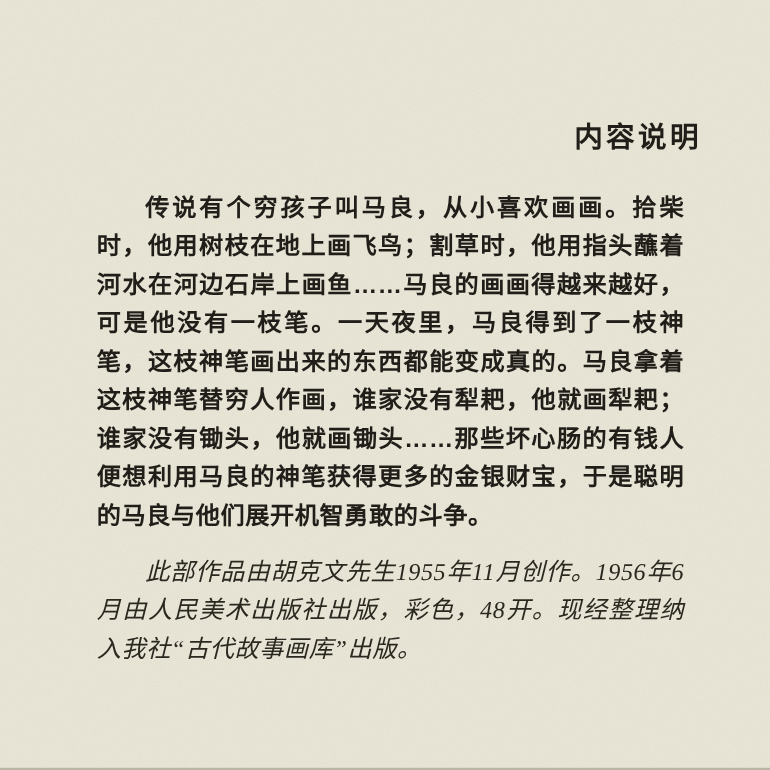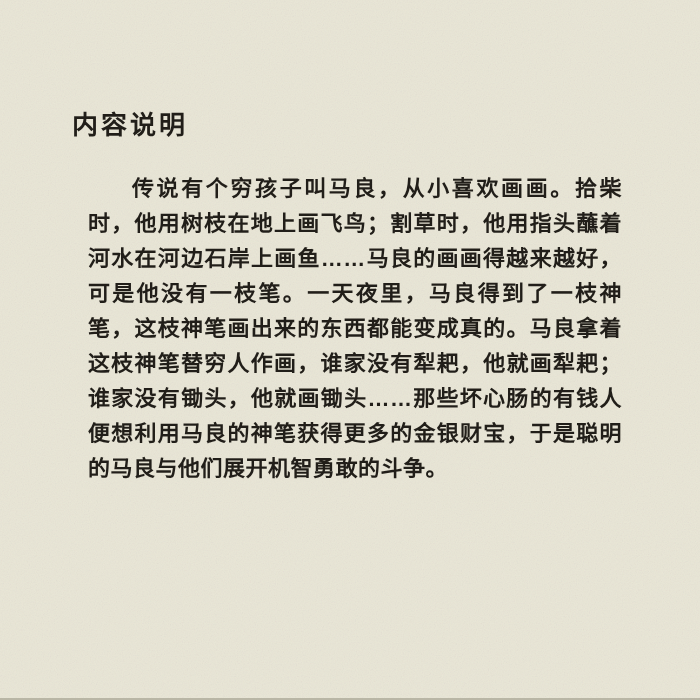--- a/index.html
+++ b/index.html
@@ -29,21 +29,21 @@
     padding-top:111px;
     margin-left:72px;
     width:566px;
   }
   h1.title{
     margin:0 0 32px 0;
     font-size:26px;
     line-height:28px;
     font-weight:bold;
     letter-spacing:3px;
-    text-align:left;
+    text-align:right;
     color:var(--ink);
     font-family:"Liberation Sans", sans-serif;
   }
   p.body-par{
     margin:16px;
     font-size:22px;
     line-height:35px;
     text-align:justify;
     text-indent:2em;
     color:var(--ink);
@@ -80,16 +80,17 @@
       </feComponentTransfer>
     </filter>
     <rect width="700" height="700" filter="url(#grainF)"></rect>
   </svg>
 
   <div class="content">
     <h1 class="title">内容说明</h1>
 
     <p class="body-par story">传说有个穷孩子叫马良，从小喜欢画画。拾柴时，他用树枝在地上画飞鸟；割草时，他用指头蘸着河水在河边石岸上画鱼……马良的画画得越来越好，可是他没有一枝笔。一天夜里，马良得到了一枝神笔，这枝神笔画出来的东西都能变成真的。马良拿着这枝神笔替穷人作画，谁家没有犁耙，他就画犁耙；谁家没有锄头，他就画锄头……那些坏心肠的有钱人便想利用马良的神笔获得更多的金银财宝，于是聪明的马良与他们展开机智勇敢的斗争。</p>
 
+    <p class="body-par colophon">此部作品由胡克文先生1955年11月创作。1956年6月由人民美术出版社出版，彩色，48开。现经整理纳入我社“古代故事画库”出版。</p>
   </div>
 
   <div class="bottom-edge"></div>
 </div>
 
 </body></html>

